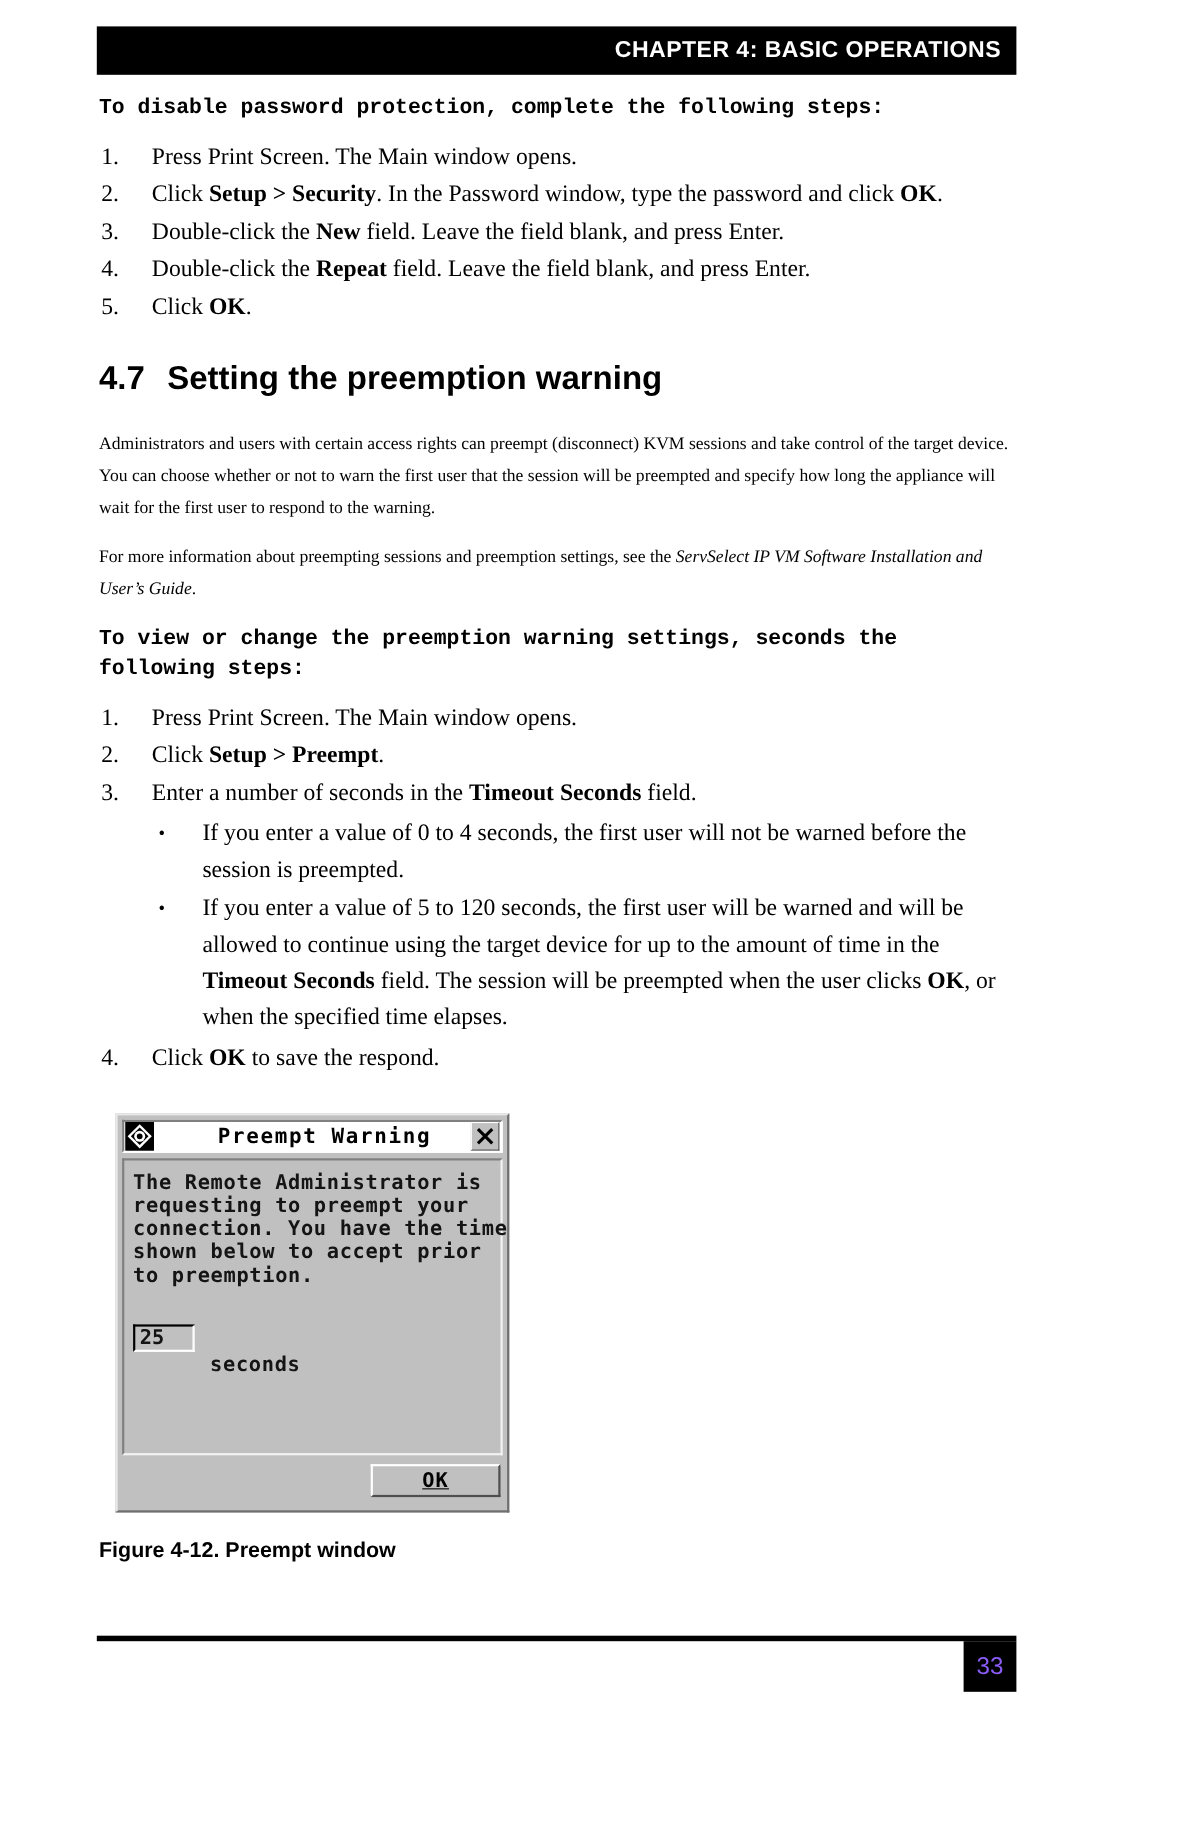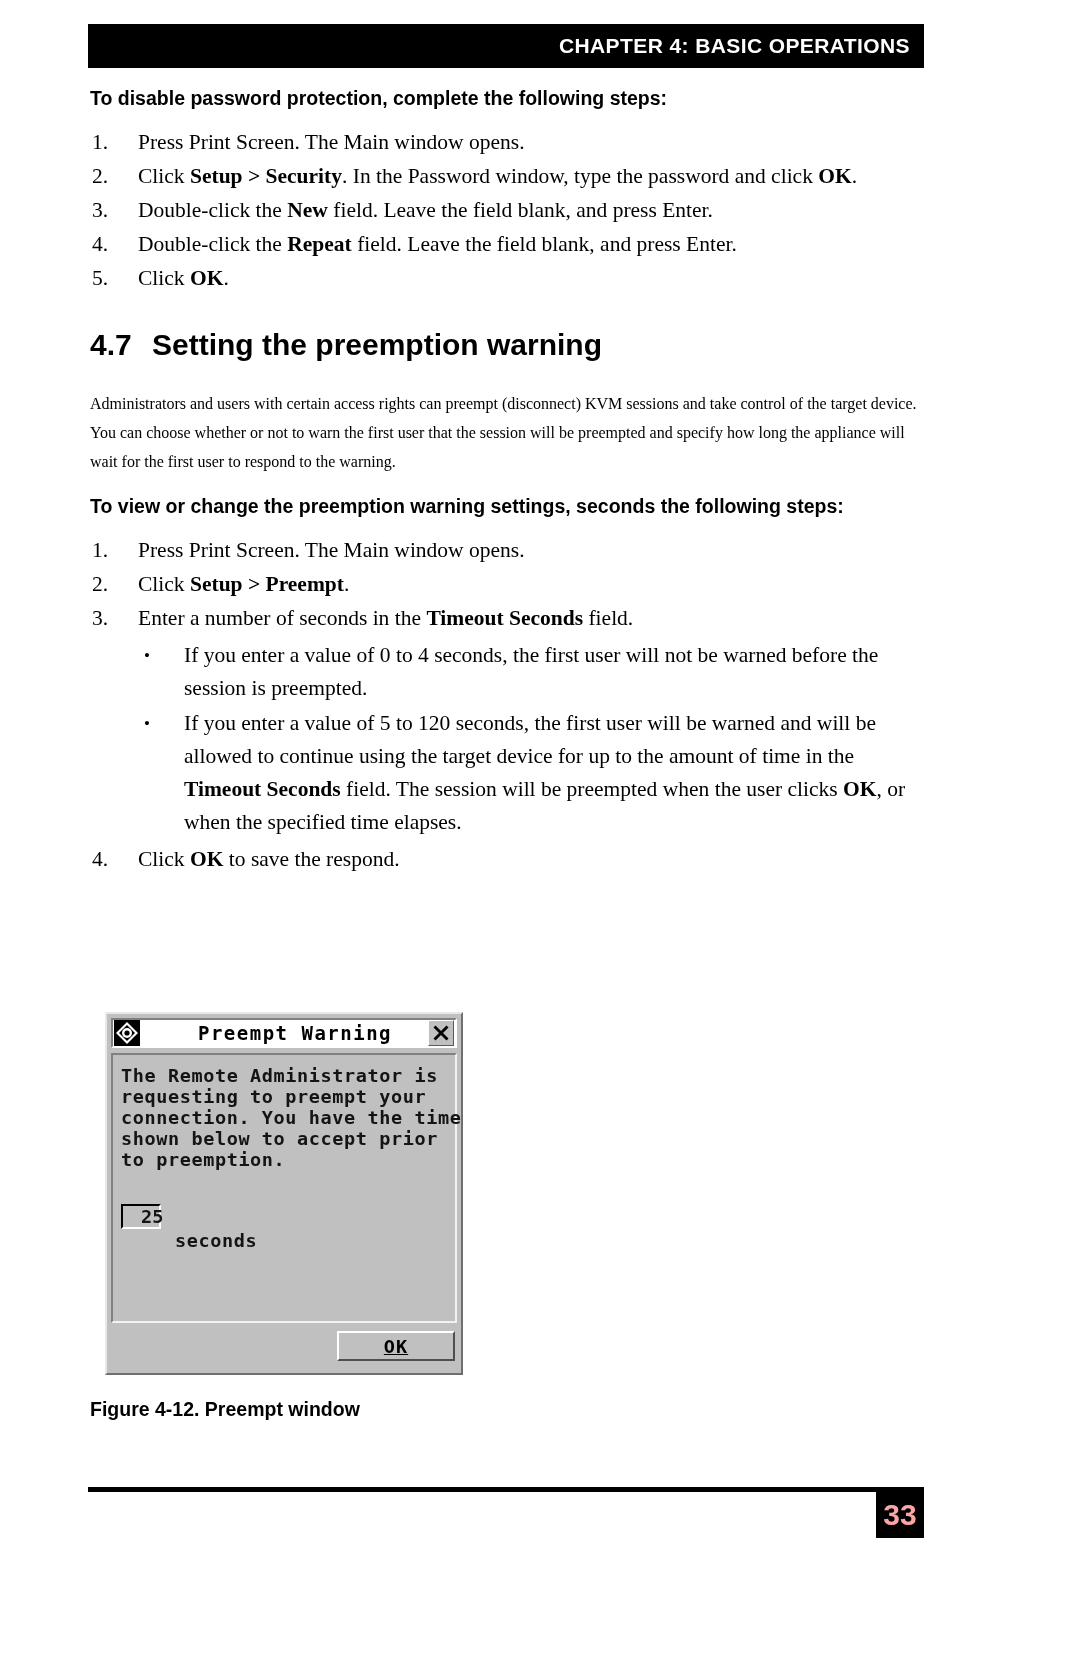--- a/index.html
+++ b/index.html
@@ -41,21 +41,21 @@
 
   
   .content {
     position: absolute;
     left: 90px;
     top: 84px;
     width: 836px;
   }
 
   .h-bold {
-    font-family: Liberation Sans, sans-serif;
+    font-family: Liberation Mono, monospace;
     font-weight: bold;
     font-size: 19.5px;
     line-height: 28px;
     margin: 0 0 14px 0;
   }
 
   .sec-head {
     font-family: "Liberation Sans", sans-serif;
     font-weight: bold;
     font-size: 30px;
@@ -184,32 +184,32 @@
     letter-spacing: 0.6px;
     color: #141414;
     white-space: pre;
   }
   .secs-row {
     display: flex;
     align-items: center;
     margin-top: 12px;
   }
   .secs-field {
-    width: 40px;
+    width: 56px;
     height: 25px;
     background: #c0c0c0;
     border-top: 2px solid #000000;
     border-left: 2px solid #000000;
     border-right: 2px solid #ffffff;
     border-bottom: 2px solid #ffffff;
     box-sizing: border-box;
     font-size: 18.5px;
     font-weight: bold;
     line-height: 21px;
-    padding-left: 18px;
+    padding-left: 4px;
     color: #141414;
   }
   .secs-label {
     font-size: 18.5px;
     font-weight: bold;
     letter-spacing: 0.6px;
     margin-left: 14px;
     color: #141414;
     margin-top: 48px;
   }
@@ -264,23 +264,23 @@
     top: 1492px;
     width: 48px;
     height: 46px;
     background: #000000;
     display: flex;
     align-items: center;
     justify-content: center;
   }
   .page-num {
     font-family: "Liberation Sans", sans-serif;
-    font-weight: bold;
-    font-size: 30px;
-    color: #fca5a5;
+    font-weight: normal;
+    font-size: 22px;
+    color: #8b5cf6;
   }
 </style>
 </head>
 <body>
 
 <div class="page">
 
   <div class="header-bar">
     <div class="header-title">CHAPTER 4: BASIC OPERATIONS</div>
   </div>
@@ -306,20 +306,21 @@
         <span class="marker">5.</span><span>Click </span><span class="bld">OK</span><span>.</span>
       </li>
     </ol>
 
     <div class="sec-head">
       <span class="num">4.7</span><span>Setting the preemption warning</span>
     </div>
 
     <p class="body">Administrators and users with certain access rights can preempt (disconnect) KVM sessions and take control of the target device. You can choose whether or not to warn the first user that the session will be preempted and specify how long the appliance will wait for the first user to respond to the warning.</p>
 
+    <p class="body"><span>For more information about preempting sessions and preemption settings, see the </span><span class="ital">ServSelect IP VM Software Installation and User’s Guide</span><span>.</span></p>
 
     <div class="h-bold">To view or change the preemption warning settings, seconds the following steps:</div>
 
     <ol class="steps">
       <li>
         <span class="marker">1.</span><span>Press Print Screen. The Main window opens.</span>
       </li>
       <li>
         <span class="marker">2.</span><span>Click </span><span class="bld">Setup &gt; Preempt</span><span>.</span>
       </li>

